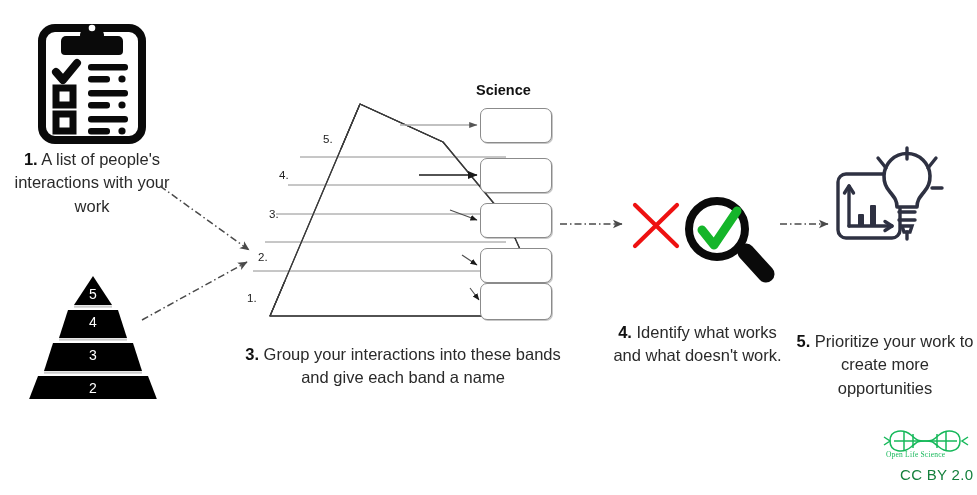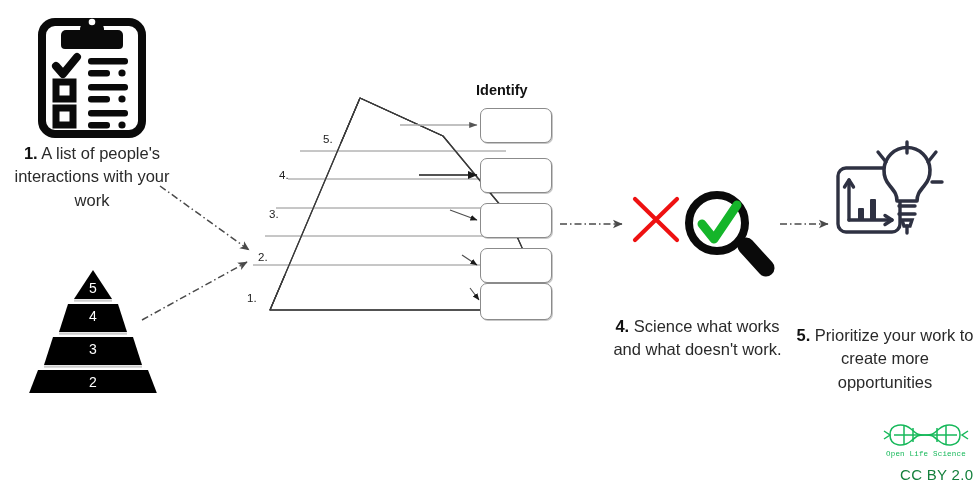--- a/index.html
+++ b/index.html
@@ -5,21 +5,21 @@
   html,body{margin:0;padding:0;}
   body{
     width:977px;height:495px;
     background:#ffffff;
     font-family:"Liberation Sans", sans-serif;
     color:#1b1b1b;
     overflow:hidden;
     position:relative;
   }
   #stage{position:absolute;left:0;top:0;width:977px;height:495px;}
-  .abs{position:absolute;}
+  .abs{position:absolute;margin-top:6px;}
   .caption{
     text-align:center;
     font-size:16.5px;
     line-height:1.42;
     color:#2a2a2a;
     font-family:"Liberation Sans", sans-serif;
   }
   .caption b{font-weight:bold;color:#111;}
   .svgwrap{position:absolute;left:0;top:0;width:977px;height:495px;pointer-events:none;}
   .pyr-num{
@@ -53,21 +53,21 @@
     position:absolute;
     font-size:15px;
     color:#15803d;
     font-family:"Liberation Sans", sans-serif;
     letter-spacing:.3px;
   }
   .ols-text{
     position:absolute;
     font-size:7.5px;
     color:#16b85a;
-    font-family:Liberation Mono, monospace;
+    font-family:Liberation Serif, serif;
     letter-spacing:.2px;
     white-space:nowrap;
   }
 </style>
 </head>
 <body>
 
 <div id="stage">
 
   <div class="abs" style="left:36px;top:8px;width:112px;height:130px;">
@@ -144,22 +144,26 @@
       <path d="M122 10 L32 222 L312 222 L268 124 L205 48 Z" fill="none" stroke="#3a3a3a" stroke-width="1.2" stroke-linejoin="round"></path>
     </svg>
   </div>
 
   <div class="pyr-num" style="left:323px;top:133px;">5.</div>
   <div class="pyr-num" style="left:279px;top:169px;">4.</div>
   <div class="pyr-num" style="left:269px;top:208px;">3.</div>
   <div class="pyr-num" style="left:258px;top:251px;">2.</div>
   <div class="pyr-num" style="left:247px;top:292px;">1.</div>
 
-
-  <div class="examples-title" style="left:476px;top:82px;">Identify</div>
+  <div class="caption abs" style="left:238px;top:337px;width:330px;">
+    <b>3.</b>
+    <span>Group your interactions into these bands and give each band a name</span>
+  </div>
+
+  <div class="examples-title" style="left:476px;top:82px;">Science</div>
 
   <div class="ex-box" style="left:480px;top:108px;width:70px;height:33px;"></div>
   <div class="ex-box" style="left:480px;top:158px;width:70px;height:33px;"></div>
   <div class="ex-box" style="left:480px;top:203px;width:70px;height:33px;"></div>
   <div class="ex-box" style="left:480px;top:248px;width:70px;height:33px;"></div>
   <div class="ex-box" style="left:480px;top:283px;width:70px;height:35px;"></div>
 
   <div class="abs" style="left:625px;top:182px;width:150px;height:100px;">
     <svg width="150" height="100" viewBox="0 0 150 100" aria-hidden="true">
       <g stroke="#ee1111" stroke-width="4.2" stroke-linecap="round">
@@ -167,21 +171,21 @@
         <line x1="52" y1="17" x2="10" y2="58"></line>
       </g>
       <circle cx="92" cy="41" r="28" fill="#ffffff" stroke="#0a0a0a" stroke-width="8"></circle>
       <path d="M121 64 L141 86" stroke="#0a0a0a" stroke-width="17" stroke-linecap="round"></path>
       <path d="M77 42 l12 15 l23 -34" fill="none" stroke="#15b52a" stroke-width="9" stroke-linecap="round" stroke-linejoin="round"></path>
     </svg>
   </div>
 
   <div class="caption abs" style="left:610px;top:315px;width:175px;">
     <b>4.</b>
-    <span>Science what works and what doesn't work.</span>
+    <span>Identify what works and what doesn't work.</span>
   </div>
 
   <div class="abs" style="left:832px;top:138px;width:120px;height:110px;">
     <svg width="120" height="110" viewBox="0 0 120 110" aria-hidden="true">
       <g stroke="#2e3142" stroke-width="3.4" fill="none" stroke-linecap="round">
         <rect x="6" y="30" width="62" height="64" rx="8" ry="8"></rect>
         <path d="M17 82 L17 42"></path>
         <path d="M17 82 L60 82"></path>
         <path d="M17 42 l-4.5 7 M17 42 l4.5 7"></path>
         <path d="M60 82 l-7 -4.5 M60 82 l-7 4.5"></path>

